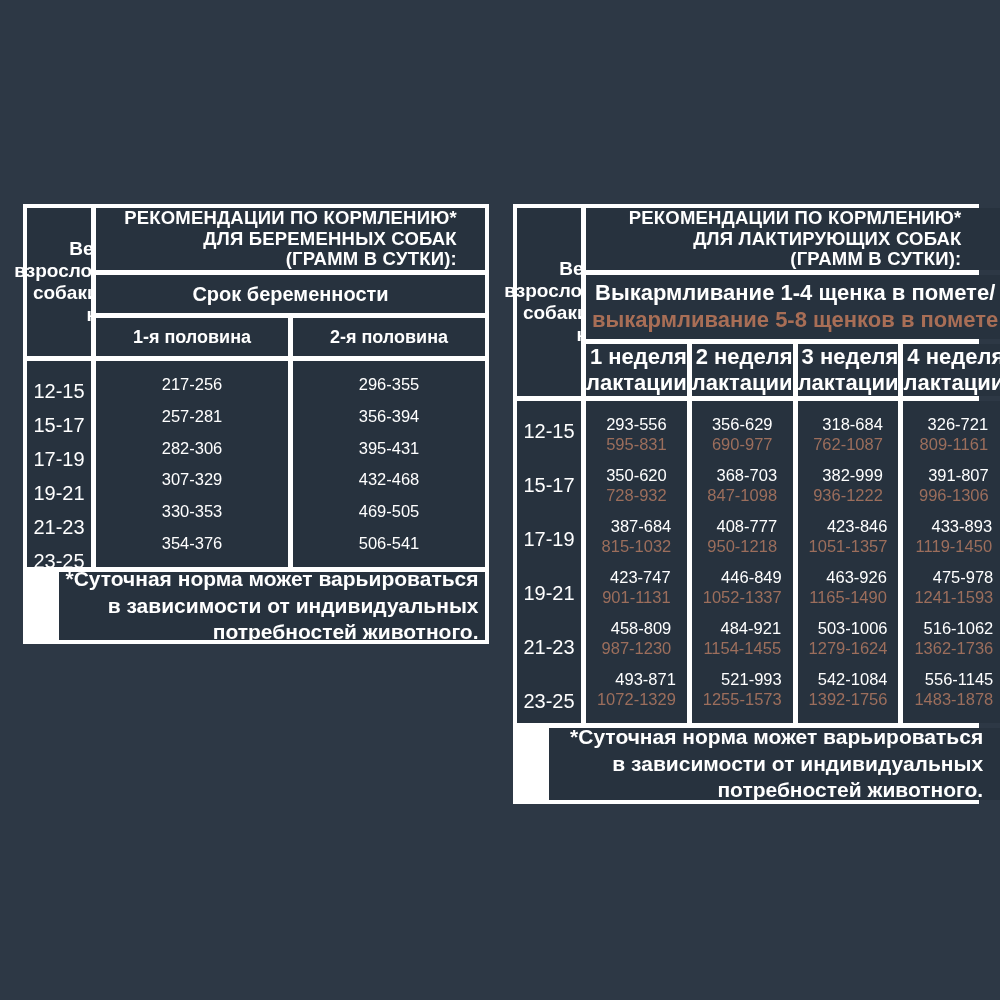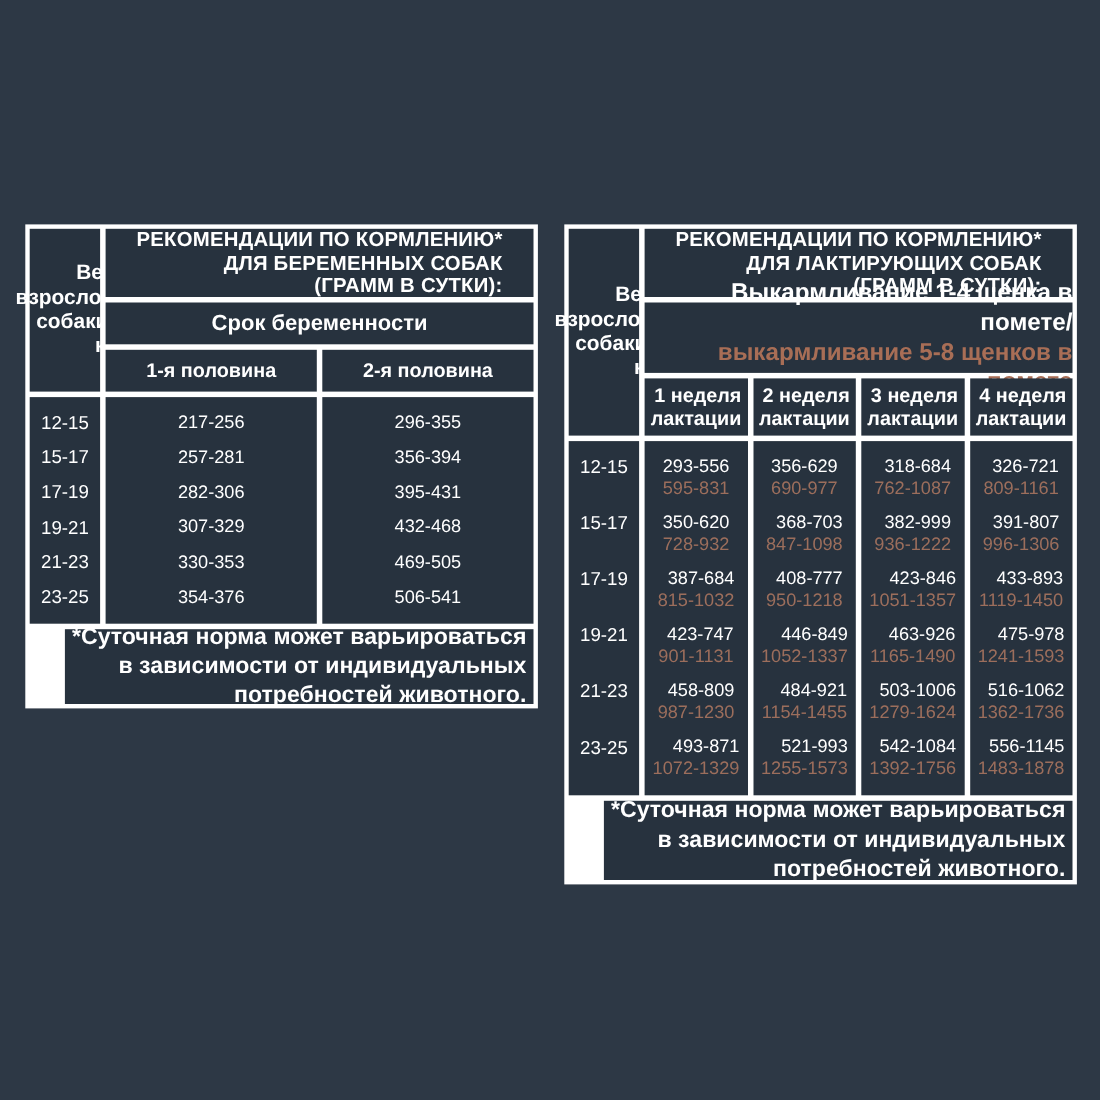--- a/index.html
+++ b/index.html
@@ -26,29 +26,29 @@
     align-items:center;
     justify-content:center;
     text-align:right;
   }
   .hdr{font-weight:700;}
   .pre{white-space:pre-line;}
   .title{font-size:18.5px;line-height:1.13;letter-spacing:.2px;}
   .subtitle{font-size:20px;}
   .subtitle2{font-size:22px;line-height:1.22;}
   .colhead{font-size:18px;}
-  .weekhead{font-size:18px;line-height:1.18;}
+  .weekhead{font-size:22px;line-height:1.18;}
   .weightHdr{font-size:19px;line-height:1.15;}
   .foot{font-size:21px;line-height:1.28;margin-left:32px;}
   .data{
     justify-content:space-around;
     padding:8px 2px;
     font-weight:400;
   }
-  .data .w{font-size:17px;}
+  .data .w{font-size:20px;margin-top:11px;}
   .data .v{font-size:16.5px;}
   .entry{line-height:1.18;font-size:16.5px;}
   .entry .a{display:block;color:#ffffff;}
   .entry .b{display:block;color:#9c6e5c;}
   .entry .ghost{display:block;visibility:hidden;}
   .accent{color:#a86e56;}
   #tleft{left:23px;top:204px;grid-template-columns:64px 1fr 1fr;grid-template-rows:62px 38px 38px 206px 68px;}
   #tright{left:513px;top:204px;grid-template-columns:64px 1fr 1fr 1fr 1fr;grid-template-rows:62px 64px 52px 322px 72px;}
 </style>
 </head>

